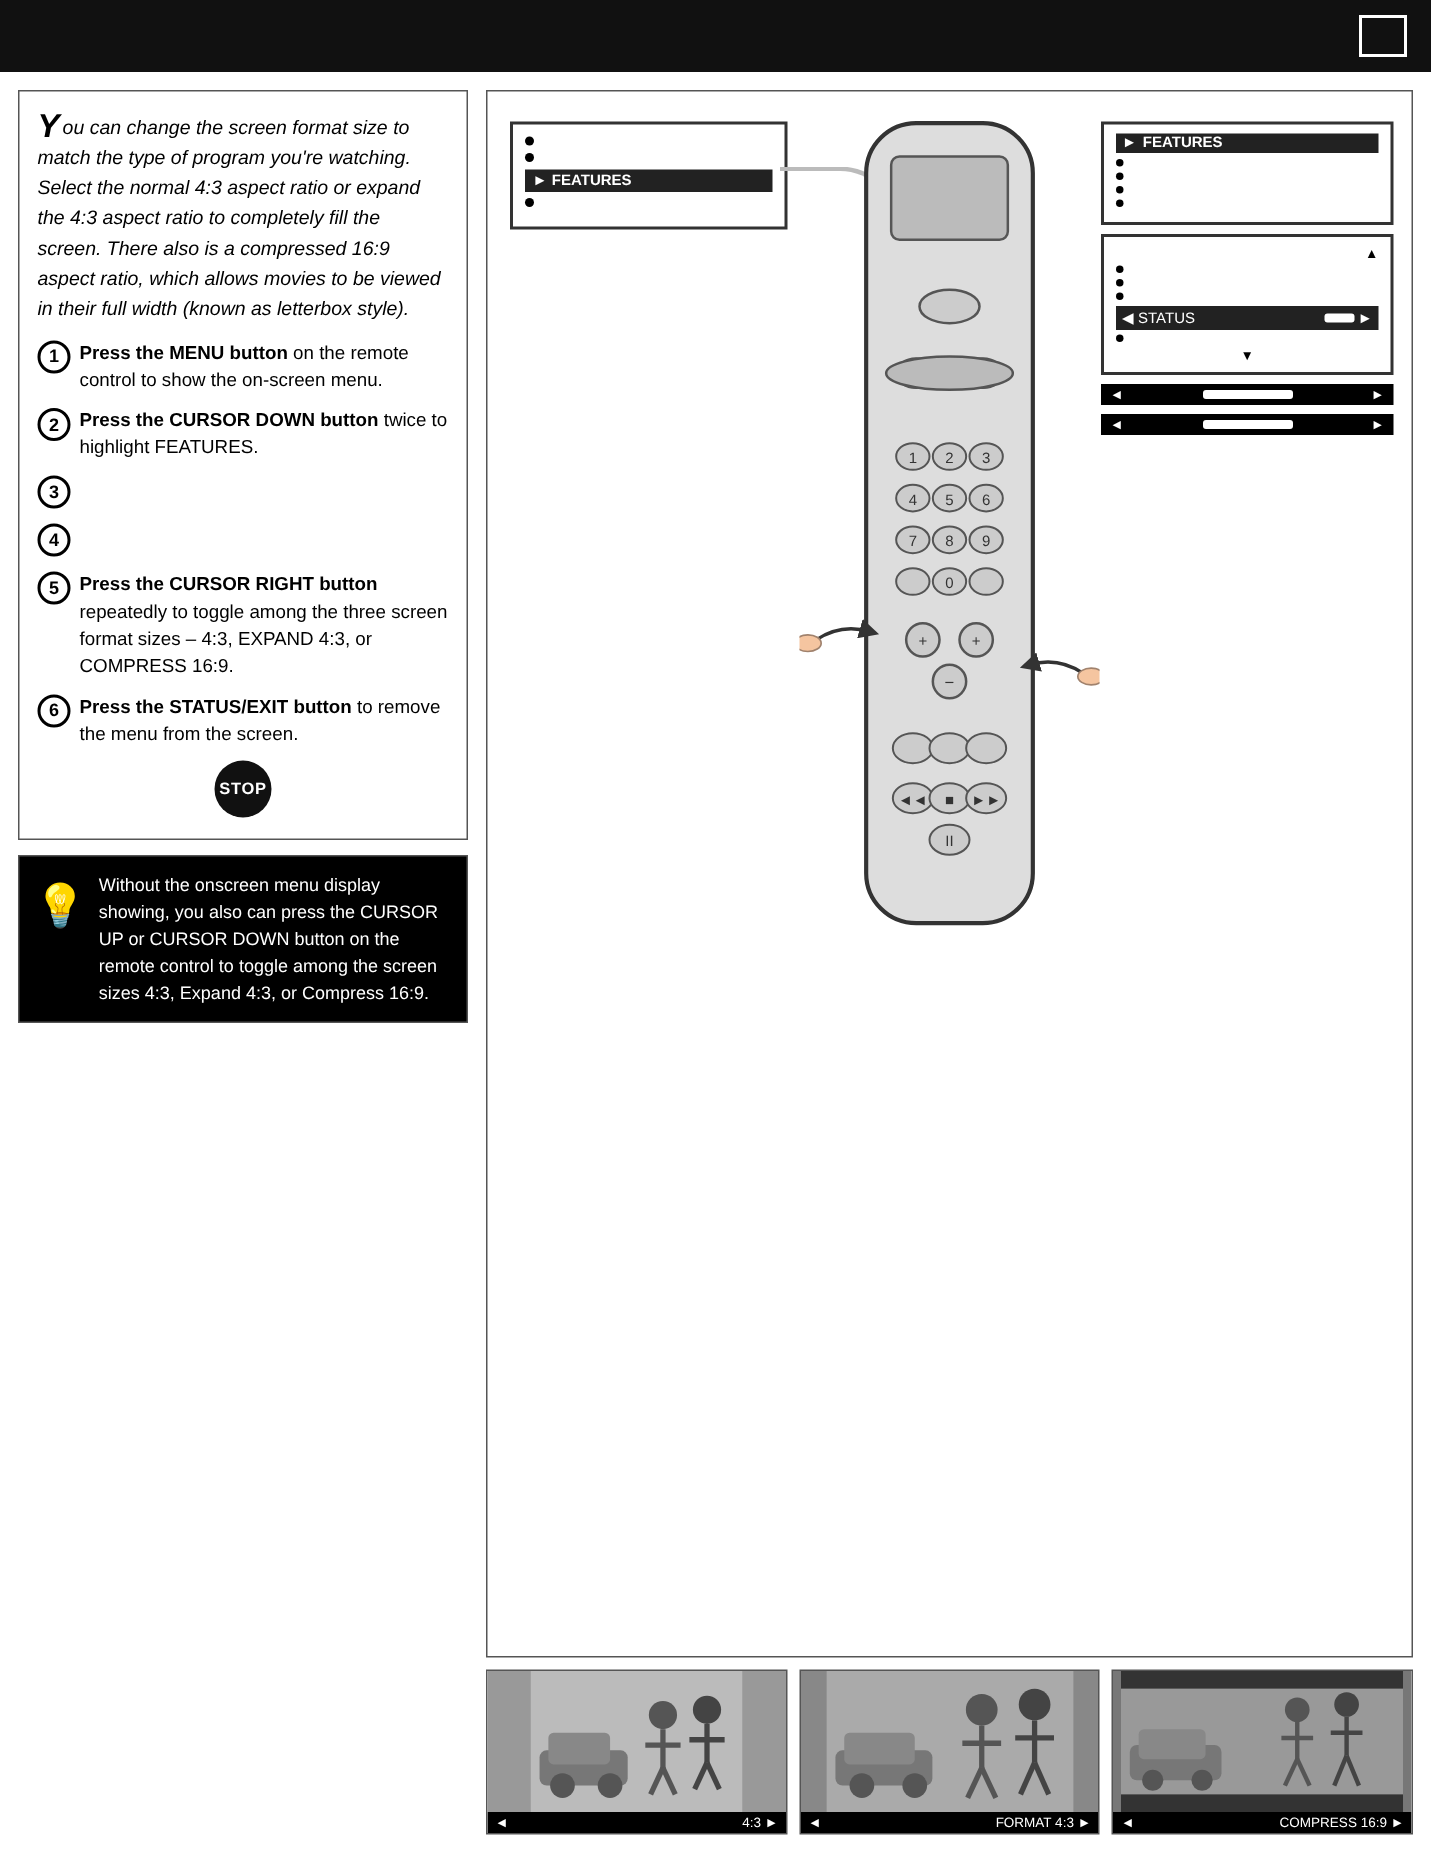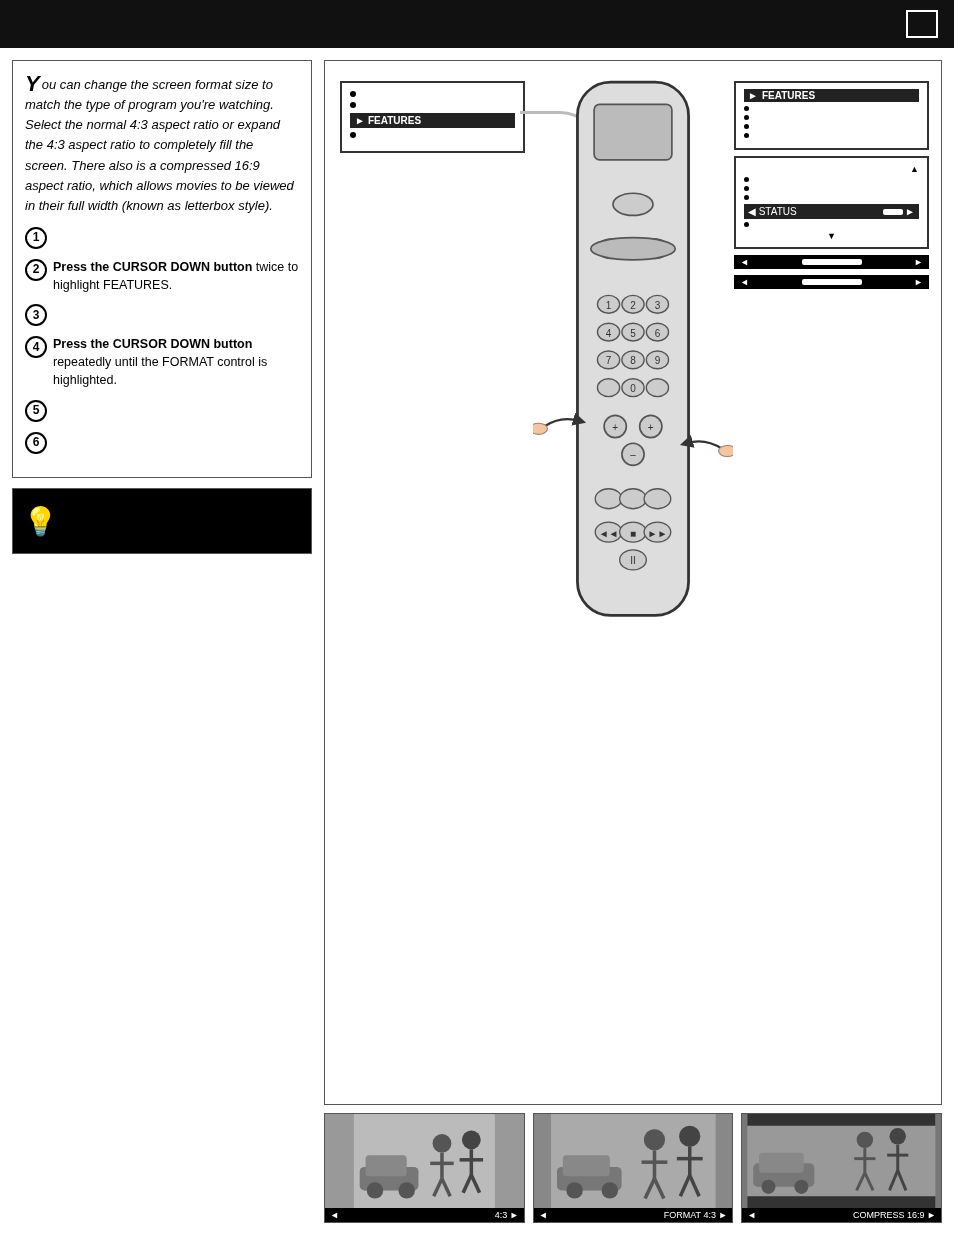--- a/index.html
+++ b/index.html
@@ -274,56 +274,68 @@
     <div class="instruction-box">
 
       <div class="intro-text">
         <span class="big-y">Y</span>
         <span>ou can change the screen format size to match the type of program you're watching. Select the normal 4:3 aspect ratio or expand the 4:3 aspect ratio to completely fill the screen. There also is a compressed 16:9 aspect ratio, which allows movies to be viewed in their full width (known as letterbox style).</span>
       </div>
 
 
       <div class="step">
         <div class="step-num">1</div>
+        <div class="step-text">
+          <strong>Press the MENU button</strong>
+          <span> on the remote control to show the on-screen menu.</span>
+        </div>
       </div>
 
       <div class="step">
         <div class="step-num">2</div>
         <div class="step-text">
           <strong>Press the CURSOR DOWN button</strong>
           <span> twice to highlight FEATURES.</span>
         </div>
       </div>
 
       <div class="step">
         <div class="step-num">3</div>
       </div>
 
       <div class="step">
         <div class="step-num">4</div>
-        <div class="step-text">
-          <strong>Press the CURSOR DOWN button</strong>
-          <span> repeatedly until the FORMAT control is highlighted.</span>
-        </div>
       </div>
 
       <div class="step">
         <div class="step-num">5</div>
+        <div class="step-text">
+          <strong>Press the CURSOR RIGHT button</strong>
+          <span> repeatedly to toggle among the three screen format sizes – 4:3, EXPAND 4:3, or COMPRESS 16:9.</span>
+        </div>
       </div>
 
       <div class="step">
         <div class="step-num">6</div>
-      </div>
-
+        <div class="step-text">
+          <strong>Press the STATUS/EXIT button</strong>
+          <span> to remove the menu from the screen.</span>
+        </div>
+      </div>
+
+      <div class="stop-wrap">
+        <span class="stop-badge">STOP</span>
+      </div>
 
     </div>
 
     <div class="tip-box">
       <div class="tip-box-inner">
         <div class="tip-icon">💡</div>
+        <div class="tip-text">Without the onscreen menu display showing, you also can press the CURSOR UP or CURSOR DOWN button on the remote control to toggle among the screen sizes 4:3, Expand 4:3, or Compress 16:9.</div>
       </div>
     </div>
 
   </div>
 
   <div class="right-col">
 
     <div class="right-inner">
 
       <div style="position:absolute; top:20px; left:15px; width:185px; border:2px solid #333; background:#fff; padding:8px;">

